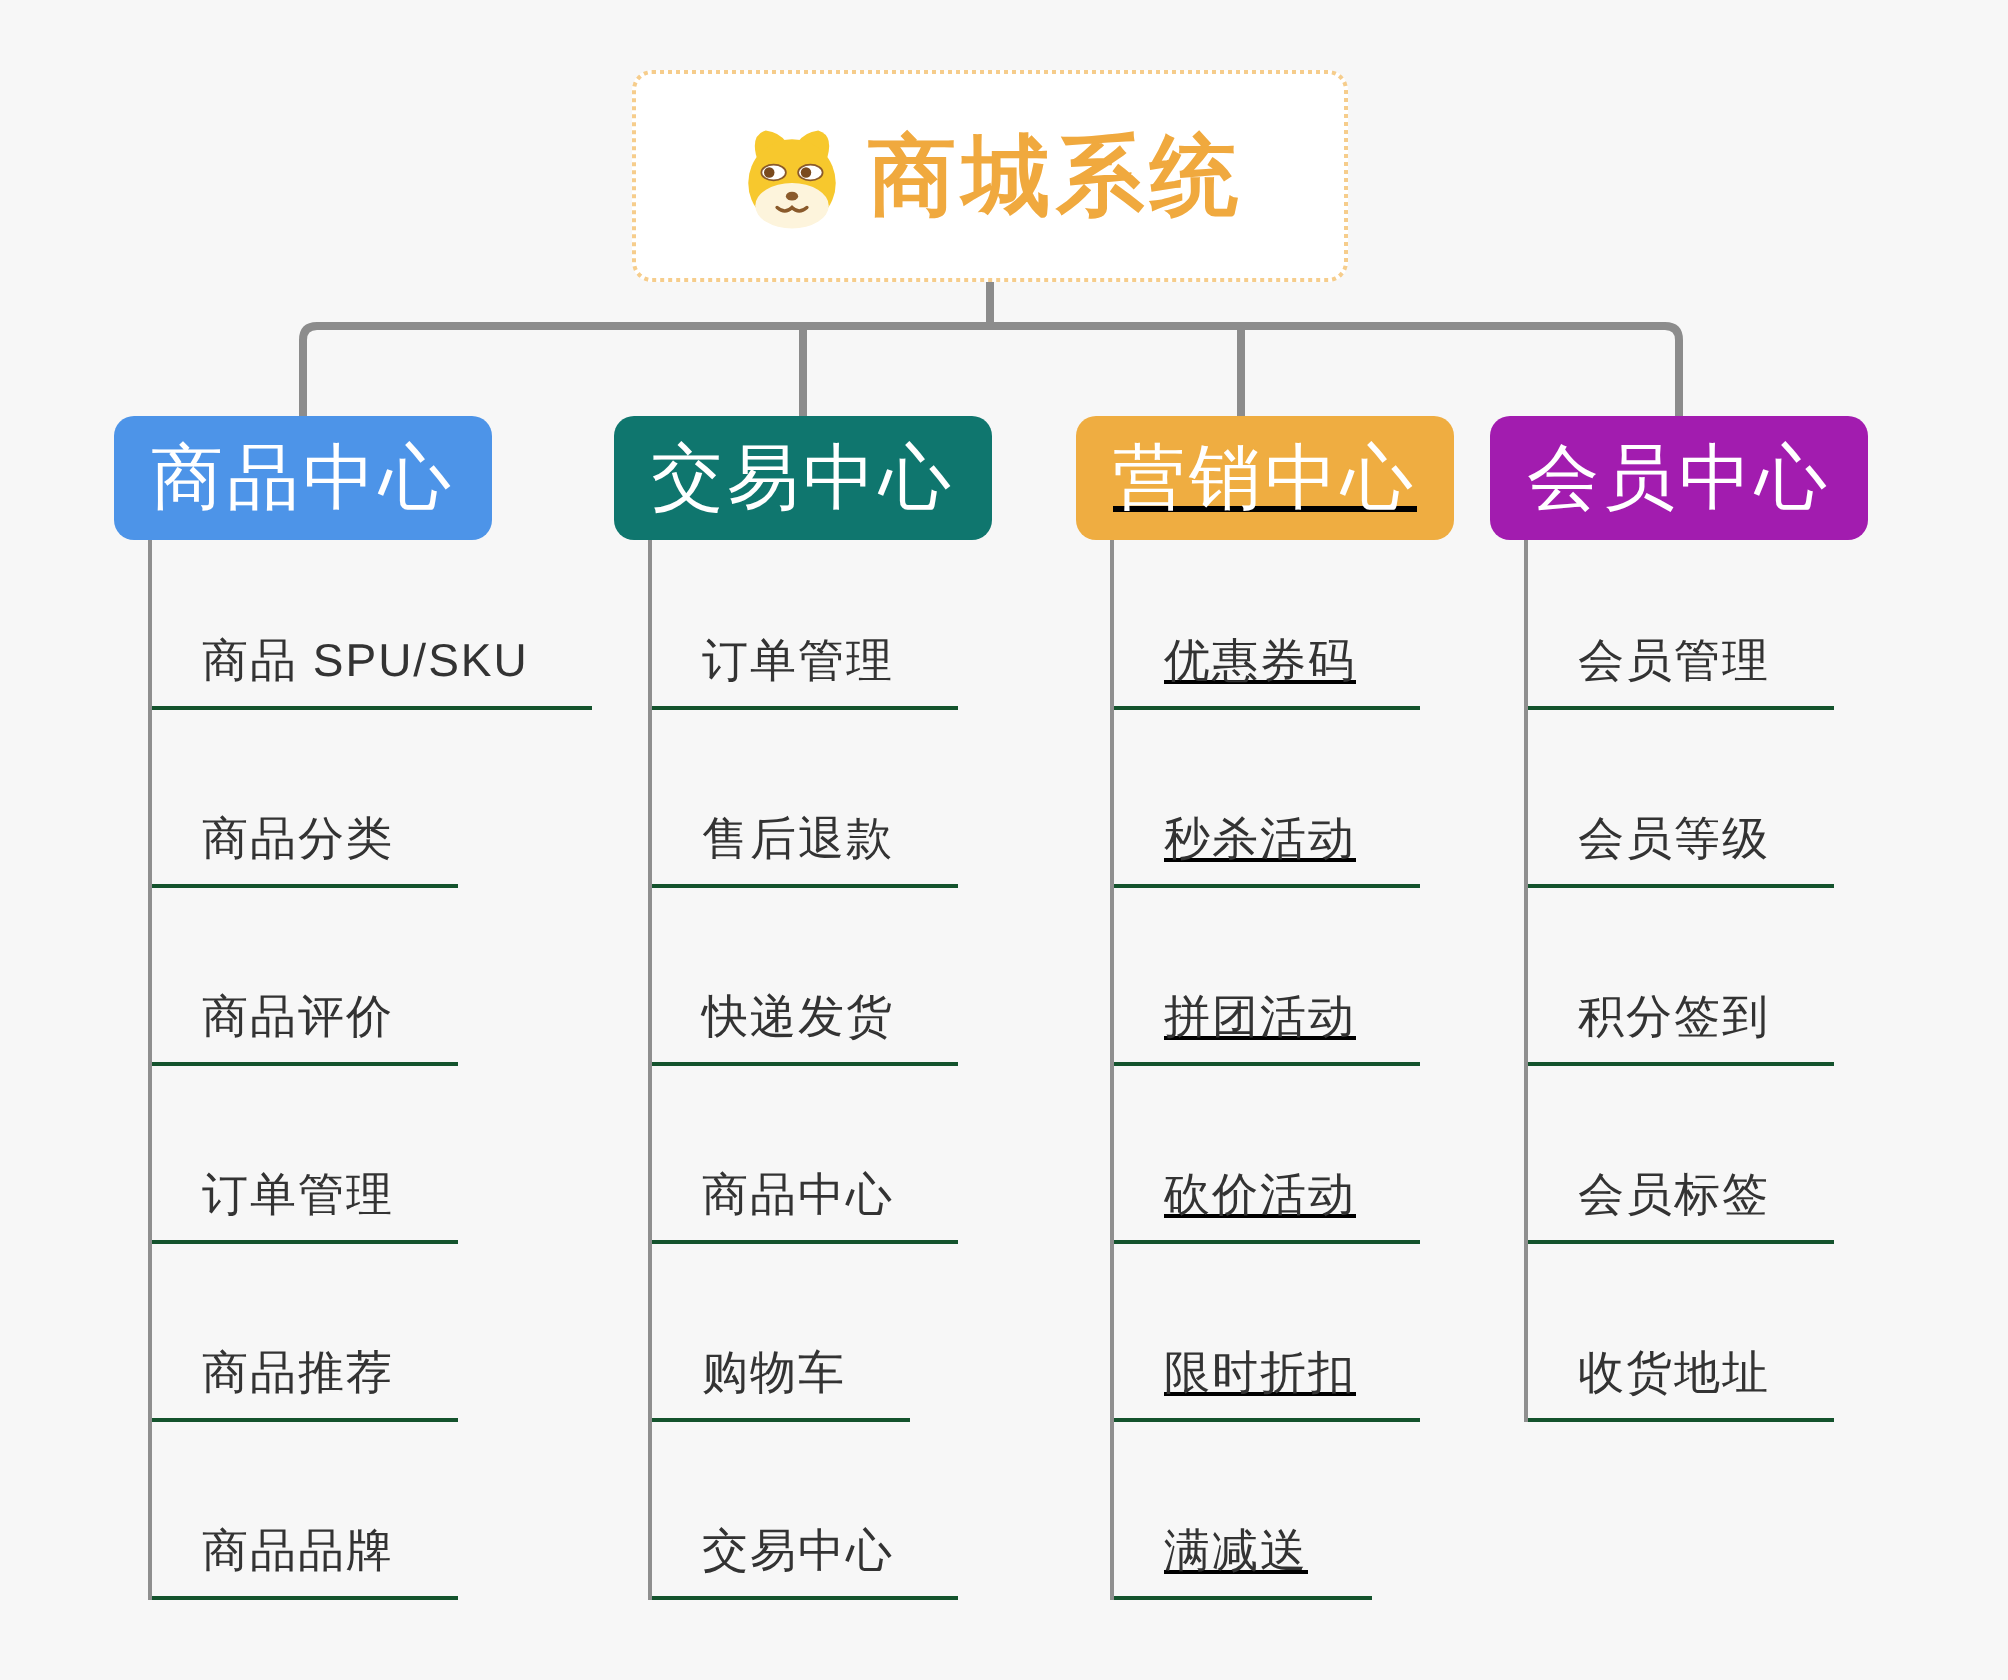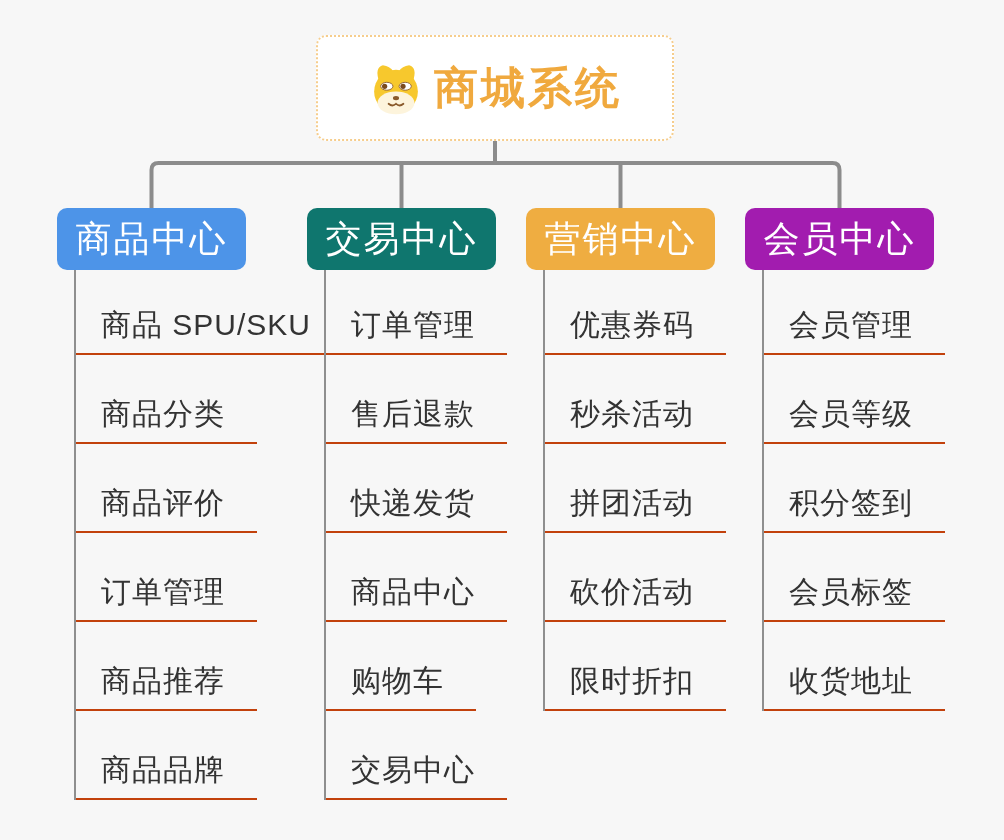--- a/index.html
+++ b/index.html
@@ -48,21 +48,21 @@
     white-space: nowrap;
   }
   
   .column {
     position: absolute;
     top: 208px;
     width: 240px;
   }
   .col-0 { left: 57px; }
   .col-1 { left: 307px; }
-  .col-2 { left: 526px; }
+  .col-2 { left: 538px; text-decoration: underline; }
   .col-3 { left: 745px; }
   .branch-box {
     width: 189px;
     height: 62px;
     border-radius: 10px;
     display: flex;
     align-items: center;
     justify-content: center;
     color: #FFFFFF;
     font-size: 36px;
@@ -82,25 +82,25 @@
     background: #8F8F8F;
   }
   .leaves li {
     height: 89px;
     display: flex;
     align-items: flex-end;
   }
   .leaves li:first-child { height: 85px; }
   .leaf-label {
     display: inline-block;
-    font-size: 30px;
+    font-size: 23px;
     color: #333333;
     letter-spacing: 1px;
     padding: 0 32px 7px 27px;
-    border-bottom: 2px solid #c2410c;
+    border-bottom: 2px solid #14532d;
     white-space: nowrap;
   }
 </style>
 </head>
 <body>
 
 <div class="canvas">
 
   <svg class="connectors" viewBox="0 0 1004 840" xmlns="http://www.w3.org/2000/svg">
 
@@ -193,20 +193,23 @@
         </li>
       <li>
           <span class="leaf-label">拼团活动</span>
         </li>
       <li>
           <span class="leaf-label">砍价活动</span>
         </li>
       <li>
           <span class="leaf-label">限时折扣</span>
         </li>
+      <li>
+          <span class="leaf-label">满减送</span>
+        </li>
     </ul>
   </div>
 
   <div class="column col-3">
     <div class="branch-box" style="background-color: #a21caf;">
       <span>会员中心</span>
     </div>
     <ul class="leaves">
       <li>
           <span class="leaf-label">会员管理</span>

